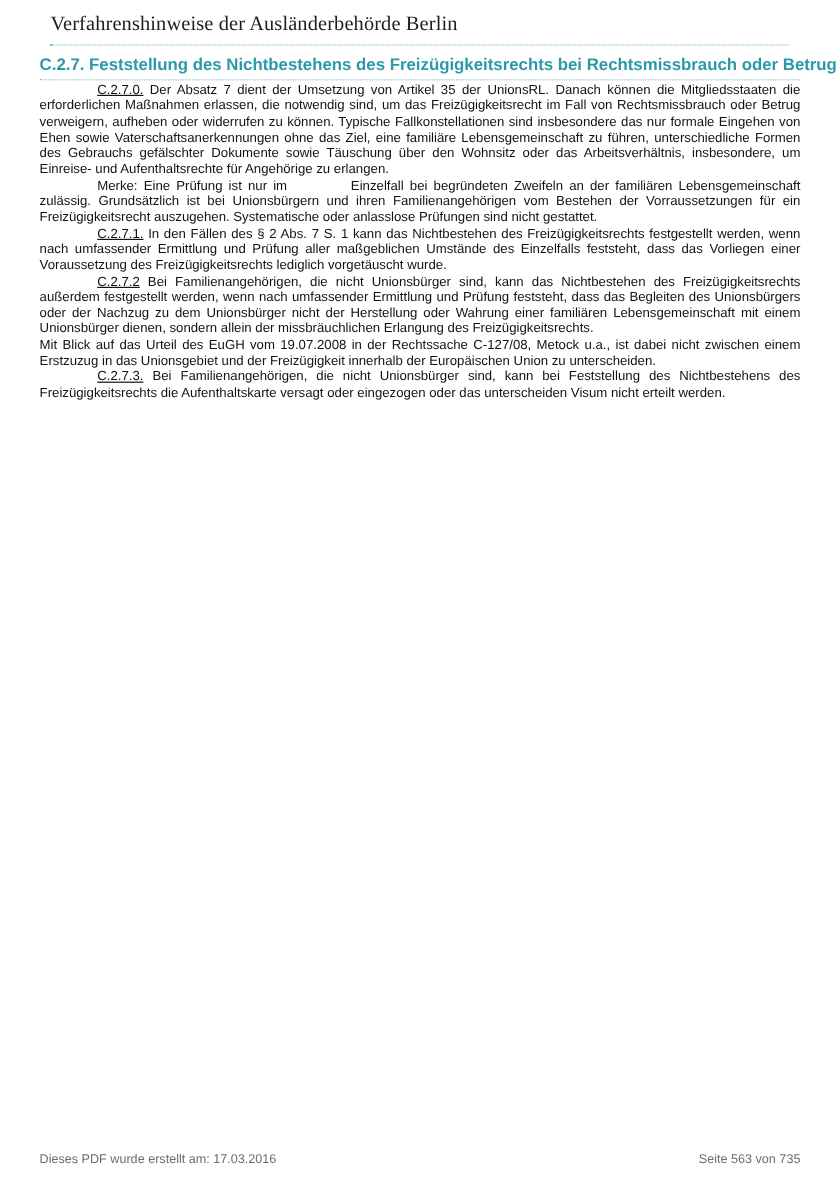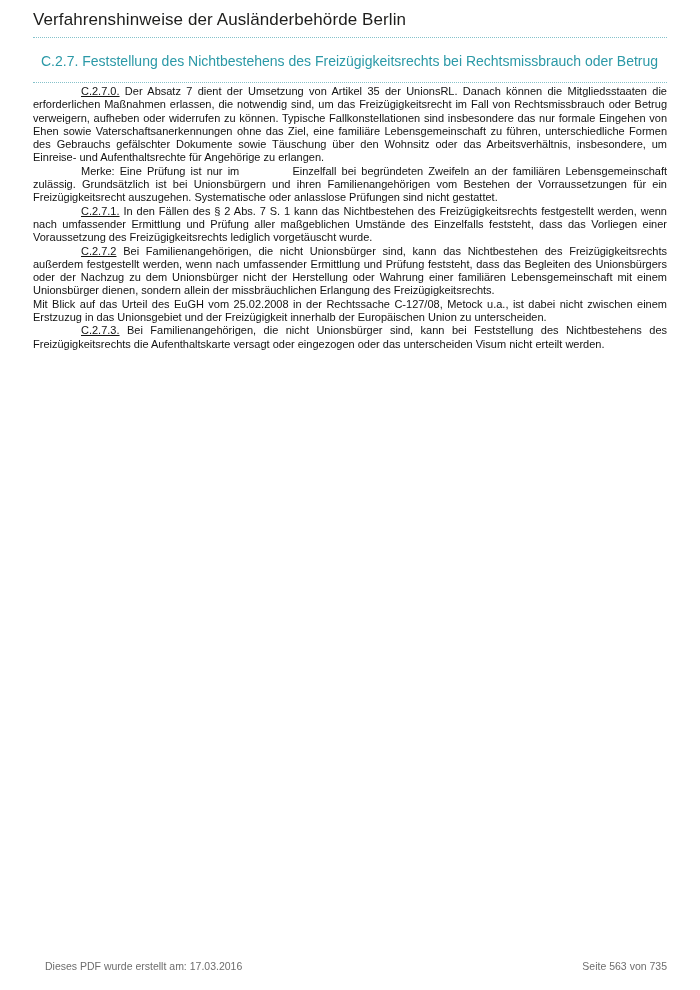--- a/index.html
+++ b/index.html
@@ -9,58 +9,59 @@
   html,body{margin:0;padding:0;background:#ffffff;}
   .page{
     position:relative;
     width:700px;height:990px;
     background:#ffffff;
     font-family:"Liberation Sans","DejaVu Sans",sans-serif;
     overflow:hidden;
     box-sizing:border-box;
   }
   .doc-header{
-    margin:0 33px;
+    margin:0 42px;
     padding-top:10px;
     padding-bottom:7px;
     border-bottom:1px dotted var(--divider);
+    font-family:Liberation Serif, serif;
   }
   .doc-title{
     margin:0;
     font-size:17px;
     font-weight:400;
     color:#1d1d1b;
     letter-spacing:0.1px;
   }
   .section-head{
     margin:0 33px;
     padding-top:7px;
     padding-bottom:5px;
     border-bottom:1px dotted var(--divider);
   }
   .section-title{
-    margin:8px;
+    margin:0;
     font-size:14px;
-    font-weight:400;
+    font-weight:700;
     color:var(--accent);
     white-space:nowrap;
   }
   .doc-body{
     margin:2px 33px 0 33px;
     font-size:11px;
     line-height:13.3px;
     color:#121212;
     text-align:justify;
   }
   .para{margin:0;}
   .b{font-weight:normal;margin-left:48px;}
   .u{text-decoration:underline;}
   .doc-footer{
     position:absolute;
-    left:45px;right:33px;top:960px;
+    left:33px;right:33px;top:960px;
     display:flex;
     justify-content:space-between;
     font-size:10.5px;
     color:#6d6d6d;
   }
 </style>
 </head>
 <body>
 
 <div class="page">
@@ -71,21 +72,21 @@
 
   <section class="section-head">
     <h2 class="section-title">C.2.7. Feststellung des Nichtbestehens des Freizügigkeitsrechts bei Rechtsmissbrauch oder Betrug</h2>
   </section>
 
   <main class="doc-body">
       <p class="para"><span class="b u">C.2.7.0.</span><span> Der Absatz 7 dient der Umsetzung von Artikel 35 der UnionsRL. Danach können die Mitgliedsstaaten die erforderlichen Maßnahmen erlassen, die notwendig sind, um das Freizügigkeitsrecht im Fall von Rechtsmissbrauch oder Betrug verweigern, aufheben oder widerrufen zu können. Typische Fallkonstellationen sind insbesondere das nur formale Eingehen von Ehen sowie Vaterschaftsanerkennungen ohne das Ziel, eine familiäre Lebensgemeinschaft zu führen, unterschiedliche Formen des Gebrauchs gefälschter Dokumente sowie Täuschung über den Wohnsitz oder das Arbeitsverhältnis, insbesondere, um Einreise- und Aufenthaltsrechte für Angehörige zu erlangen.</span></p>
       <p class="para"><span class="b">Merke:</span><span> Eine Prüfung ist nur im </span><span class="b">Einzelfall</span><span> bei begründeten Zweifeln an der familiären Lebensgemeinschaft zulässig. Grundsätzlich ist bei Unionsbürgern und ihren Familienangehörigen vom Bestehen der Vorraussetzungen für ein Freizügigkeitsrecht auszugehen. Systematische oder anlasslose Prüfungen sind nicht gestattet.</span></p>
       <p class="para"><span class="b u">C.2.7.1.</span><span> In den Fällen des § 2 Abs. 7 S. 1 kann das Nichtbestehen des Freizügigkeitsrechts festgestellt werden, wenn nach umfassender Ermittlung und Prüfung aller maßgeblichen Umstände des Einzelfalls feststeht, dass das Vorliegen einer Voraussetzung des Freizügigkeitsrechts lediglich vorgetäuscht wurde.</span></p>
       <p class="para"><span class="b u">C.2.7.2</span><span> Bei Familienangehörigen, die nicht Unionsbürger sind, kann das Nichtbestehen des Freizügigkeitsrechts außerdem festgestellt werden, wenn nach umfassender Ermittlung und Prüfung feststeht, dass das Begleiten des Unionsbürgers oder der Nachzug zu dem Unionsbürger nicht der Herstellung oder Wahrung einer familiären Lebensgemeinschaft mit einem Unionsbürger dienen, sondern allein der missbräuchlichen Erlangung des Freizügigkeitsrechts.</span></p>
-      <p class="para"><span>Mit Blick auf das Urteil des EuGH vom 25.02.2008 in der Rechtssache C-127/08, Metock u.a., ist dabei nicht zwischen einem Erstzuzug in das Unionsgebiet und der Freizügigkeit innerhalb der Europäischen Union zu unterscheiden.</span></p>
+      <p class="para"><span>Mit Blick auf das Urteil des EuGH vom 19.07.2008 in der Rechtssache C-127/08, Metock u.a., ist dabei nicht zwischen einem Erstzuzug in das Unionsgebiet und der Freizügigkeit innerhalb der Europäischen Union zu unterscheiden.</span></p>
       <p class="para"><span class="b u">C.2.7.3.</span><span> Bei Familienangehörigen, die nicht Unionsbürger sind, kann bei Feststellung des Nichtbestehens des Freizügigkeitsrechts die Aufenthaltskarte versagt oder eingezogen oder das unterscheiden Visum nicht erteilt werden.</span></p>
     </main>
 
   <footer class="doc-footer">
     <span>Dieses PDF wurde erstellt am: 17.03.2016</span>
     <span>Seite 563 von 735</span>
   </footer>
 
 </div>
 

